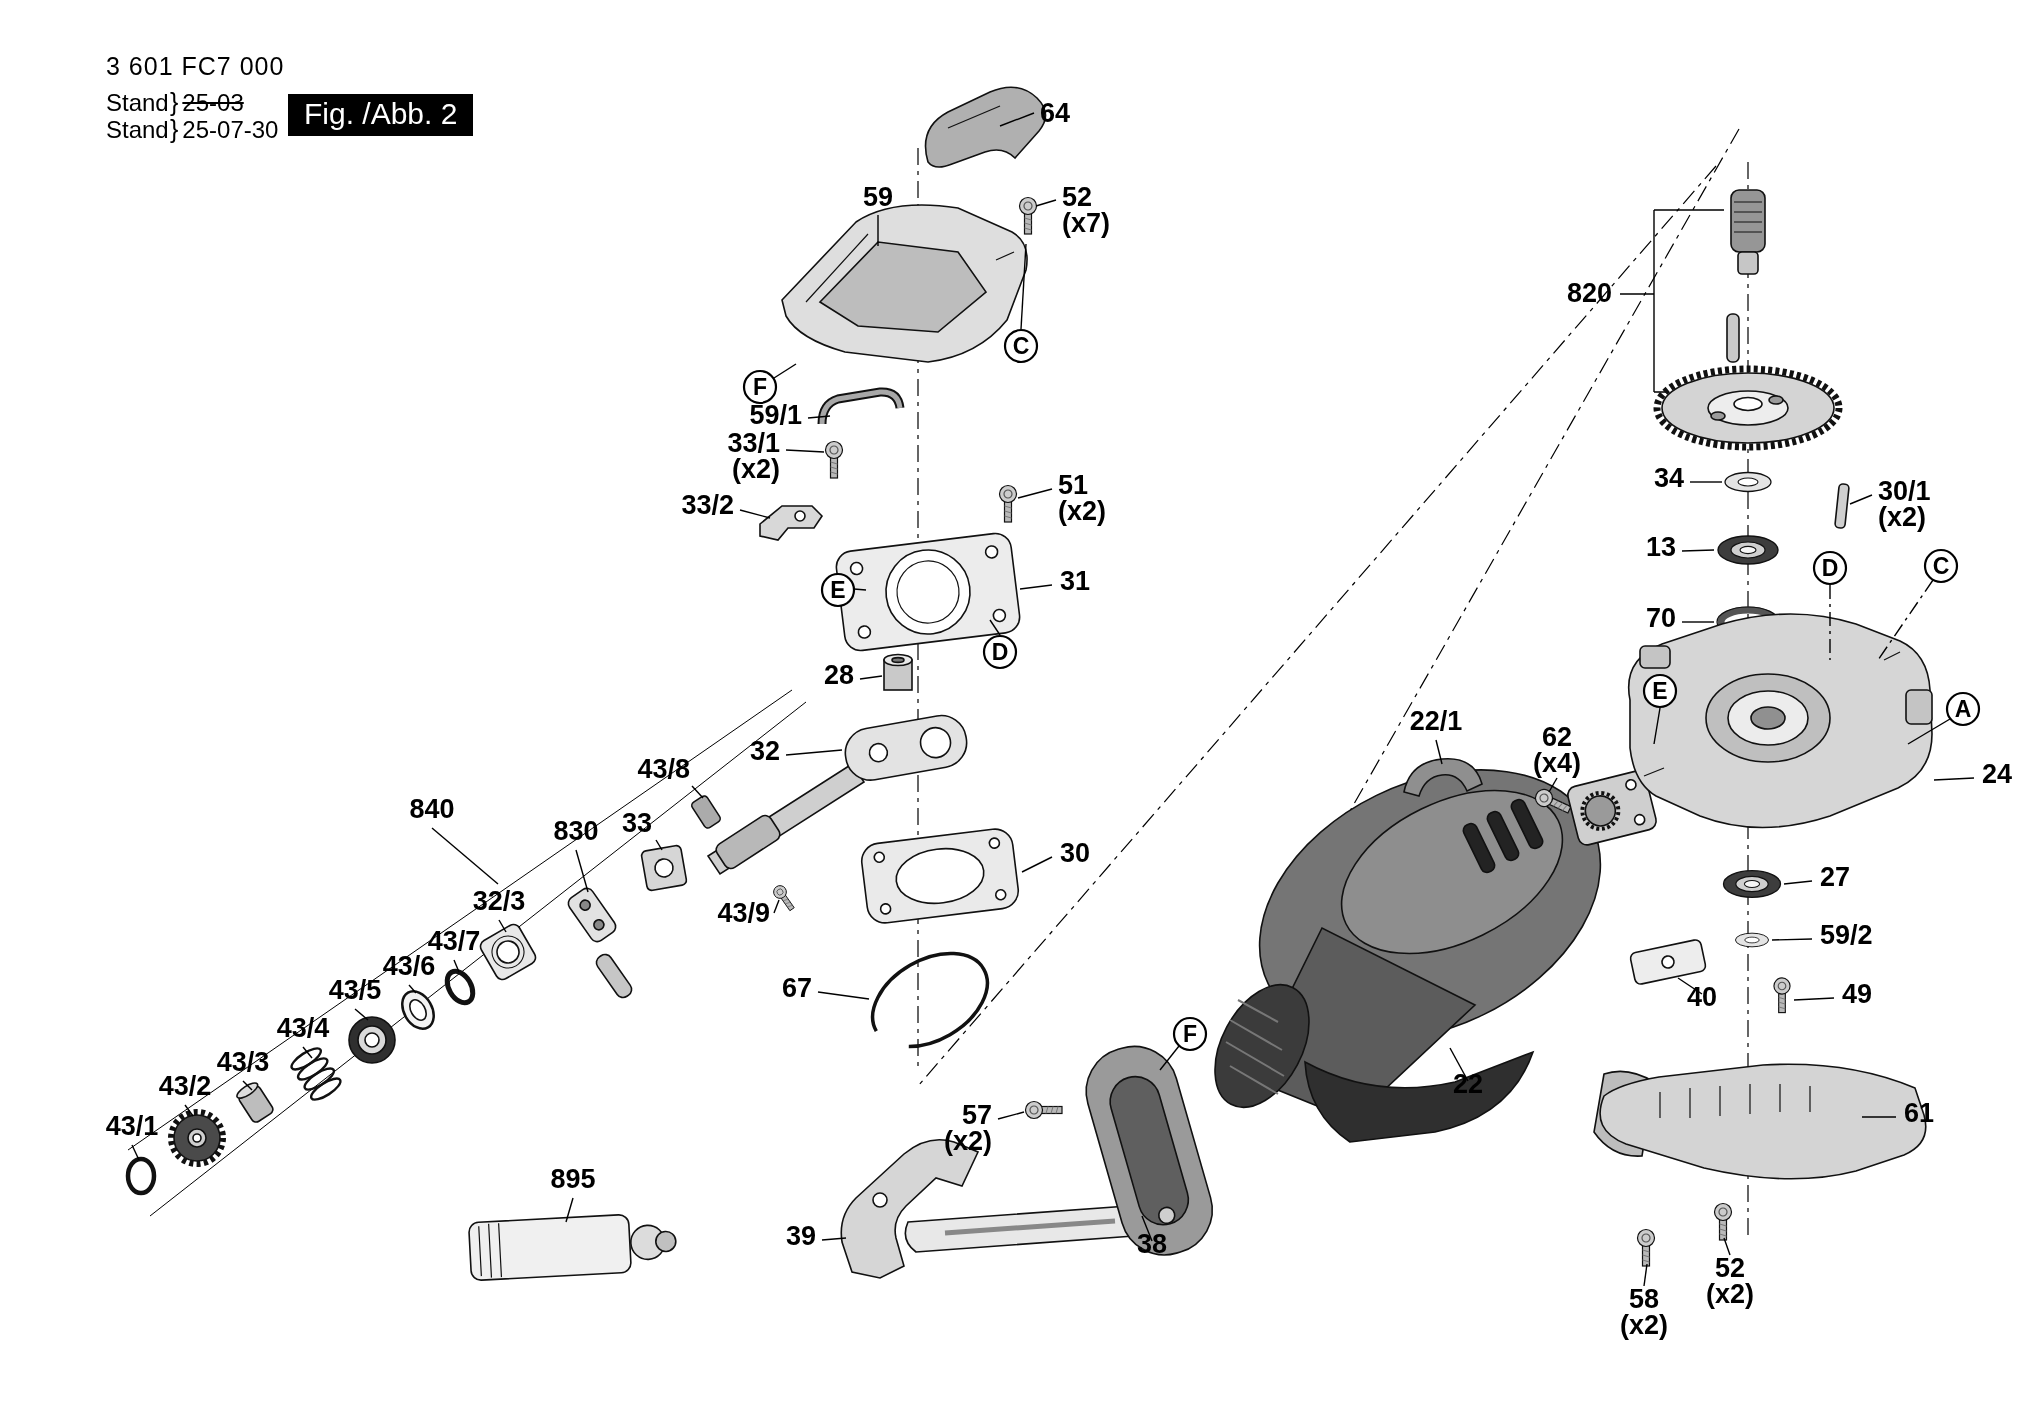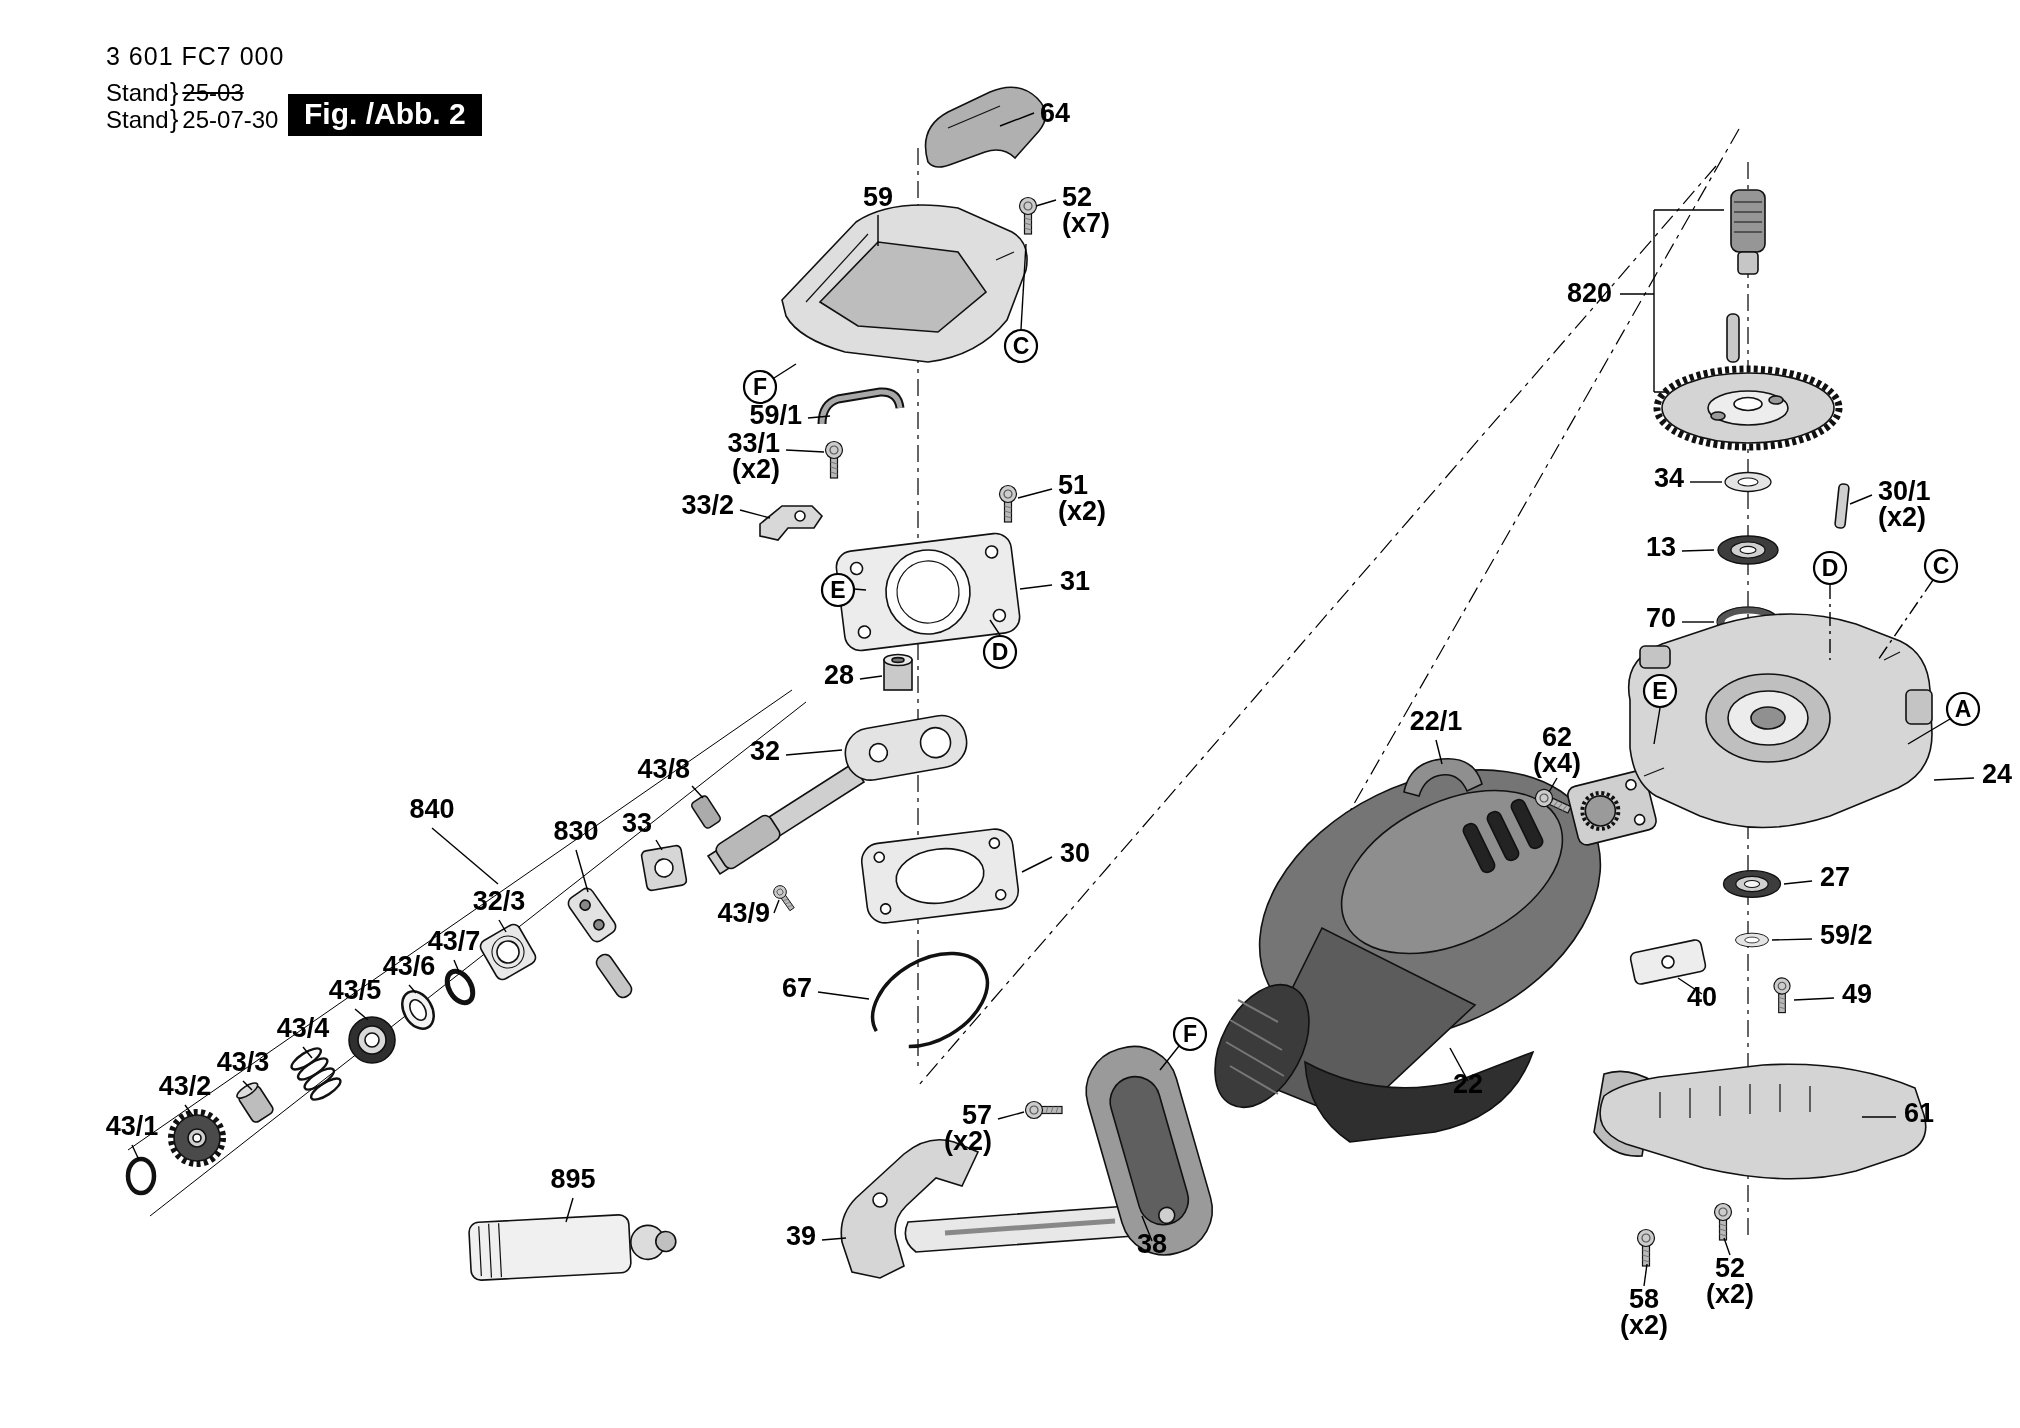--- a/index.html
+++ b/index.html
@@ -1,26 +1,26 @@
 <!DOCTYPE html>
 <html><head>
 <meta charset="utf-8">
 <style>
   html,body{margin:0;padding:0;background:#fff}
   .page{position:relative;width:2020px;height:1428px;background:#fff;overflow:hidden;
         font-family:"Liberation Sans",sans-serif;color:#000}
-  .hdr{position:absolute;left:106px;top:42px}
+  .hdr{position:absolute;left:106px;top:52px}
   .part-no{font-size:25px;letter-spacing:1px}
   .meta{margin-top:8px;font-size:24px;line-height:27px}
   .meta-row{display:flex;align-items:flex-end}
   .meta-row .lbl{width:64px}
   .brace{margin:0 4px 0 0;font-size:25px}
   .strike{text-decoration:line-through}
   .figbox{position:absolute;left:288px;top:94px;background:#000;color:#fff;
-          font-weight:bold;font-size:30px;padding:3px 16px 5px}
+          font-weight:normal;font-size:30px;padding:3px 16px 5px}
   .ftr{position:absolute;left:106px;top:1266px;font-size:24px;line-height:27px}
   svg.diagram{position:absolute;left:0;top:0}
   .plabel{font:bold 27px "Liberation Sans",sans-serif;fill:#000}
   .creft{font:bold 23px "Liberation Sans",sans-serif;fill:#000}
   .cletter{fill:#fff;stroke:#000;stroke-width:2.2}
   .ldr{stroke:#000;stroke-width:1.4;fill:none}
   .dashld{stroke-dasharray:14 5 3 5}
   .cl{stroke:#000;stroke-width:1.2;fill:none;stroke-dasharray:17 6 4 6}
   .axis{stroke:#000;stroke-width:1;fill:none}
 </style>

